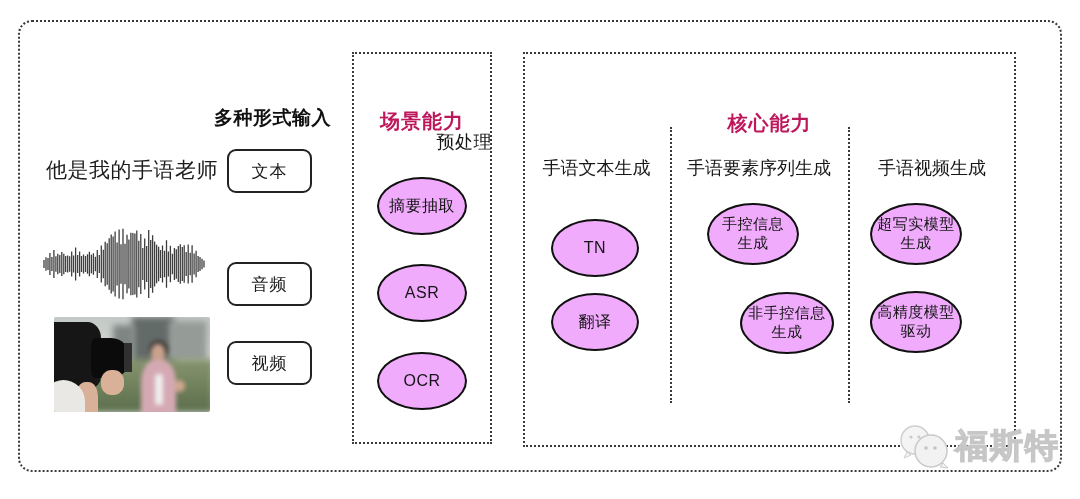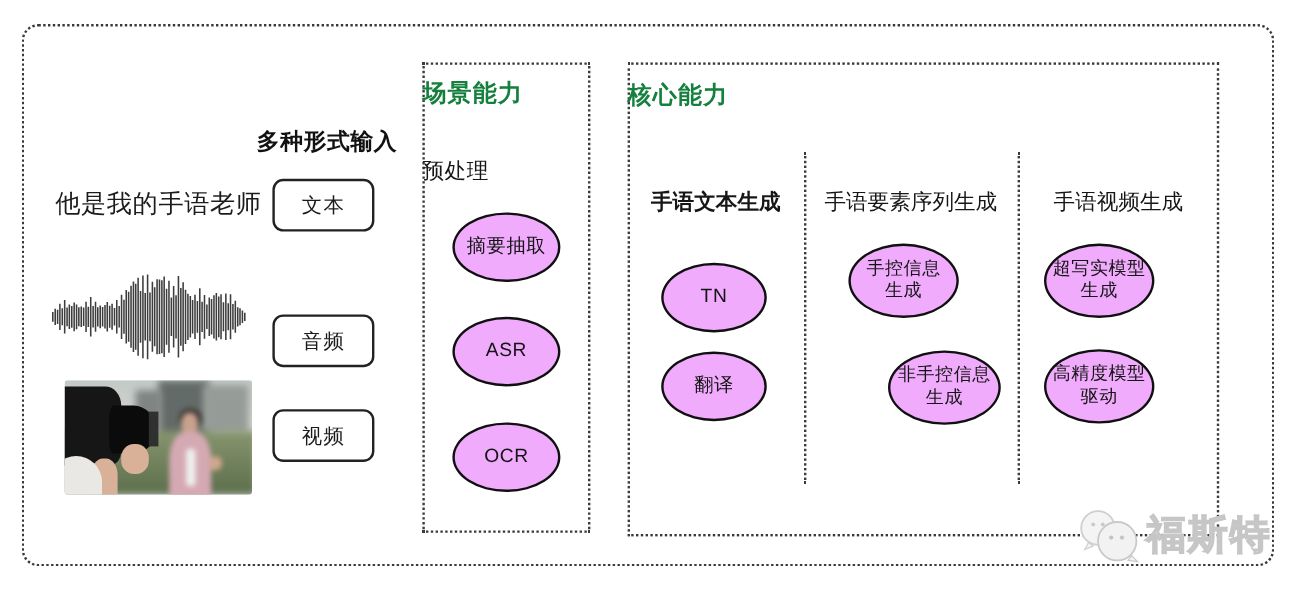--- a/index.html
+++ b/index.html
@@ -52,32 +52,32 @@
     font-size:17px;letter-spacing:1px;color:#1b1b1b;
   }
   .btn-text{top:149px;text-align:right;}
   .btn-audio{top:246px;margin-top:16px;}
   .btn-video{top:341px;}
   
   .cap-box{position:absolute;border:2px dotted #3a3a3a;box-sizing:border-box;background:transparent;}
   .scene-box{left:352px;top:52px;width:140px;height:392px;}
   .core-box{left:523px;top:52px;width:493px;height:395px;}
   .box-title{
-    position:absolute;font-weight:bold;font-size:20px;
-    letter-spacing:1px;color:#15803d;white-space:nowrap;
+    position:absolute;text-align:center;font-weight:bold;font-size:20px;
+    letter-spacing:1px;color:#be185d;white-space:nowrap;margin-top:44px;
   }
   .scene-title{left:352px;top:64px;width:140px;}
   .core-title{left:523px;top:66px;width:493px;}
   .sub-label{
-    position:absolute;text-align:left;font-size:18px;color:#161616;
+    position:absolute;text-align:right;font-size:18px;color:#161616;
     letter-spacing:.5px;white-space:nowrap;
   }
   .preprocess{left:352px;top:130px;width:140px;}
   .col-header{position:absolute;top:156px;text-align:center;font-size:18px;color:#161616;white-space:nowrap;}
-  .hdr-1{left:523px;width:147px;font-weight:bold;}
+  .hdr-1{left:523px;width:147px;}
   .hdr-2{left:670px;width:178px;}
   .hdr-3{left:848px;width:168px;}
   .v-divider{position:absolute;top:127px;height:276px;width:0;border-left:2px dotted #3a3a3a;}
   .div-1{left:670px;}
   .div-2{left:848px;}
   
   .ellipse{
     position:absolute;box-sizing:border-box;border:2.5px solid #101010;border-radius:50%;
     background:#f0abfc;display:flex;flex-direction:column;align-items:center;justify-content:center;
     text-align:center;font-size:16px;line-height:1.25;color:#141414;letter-spacing:.5px;

